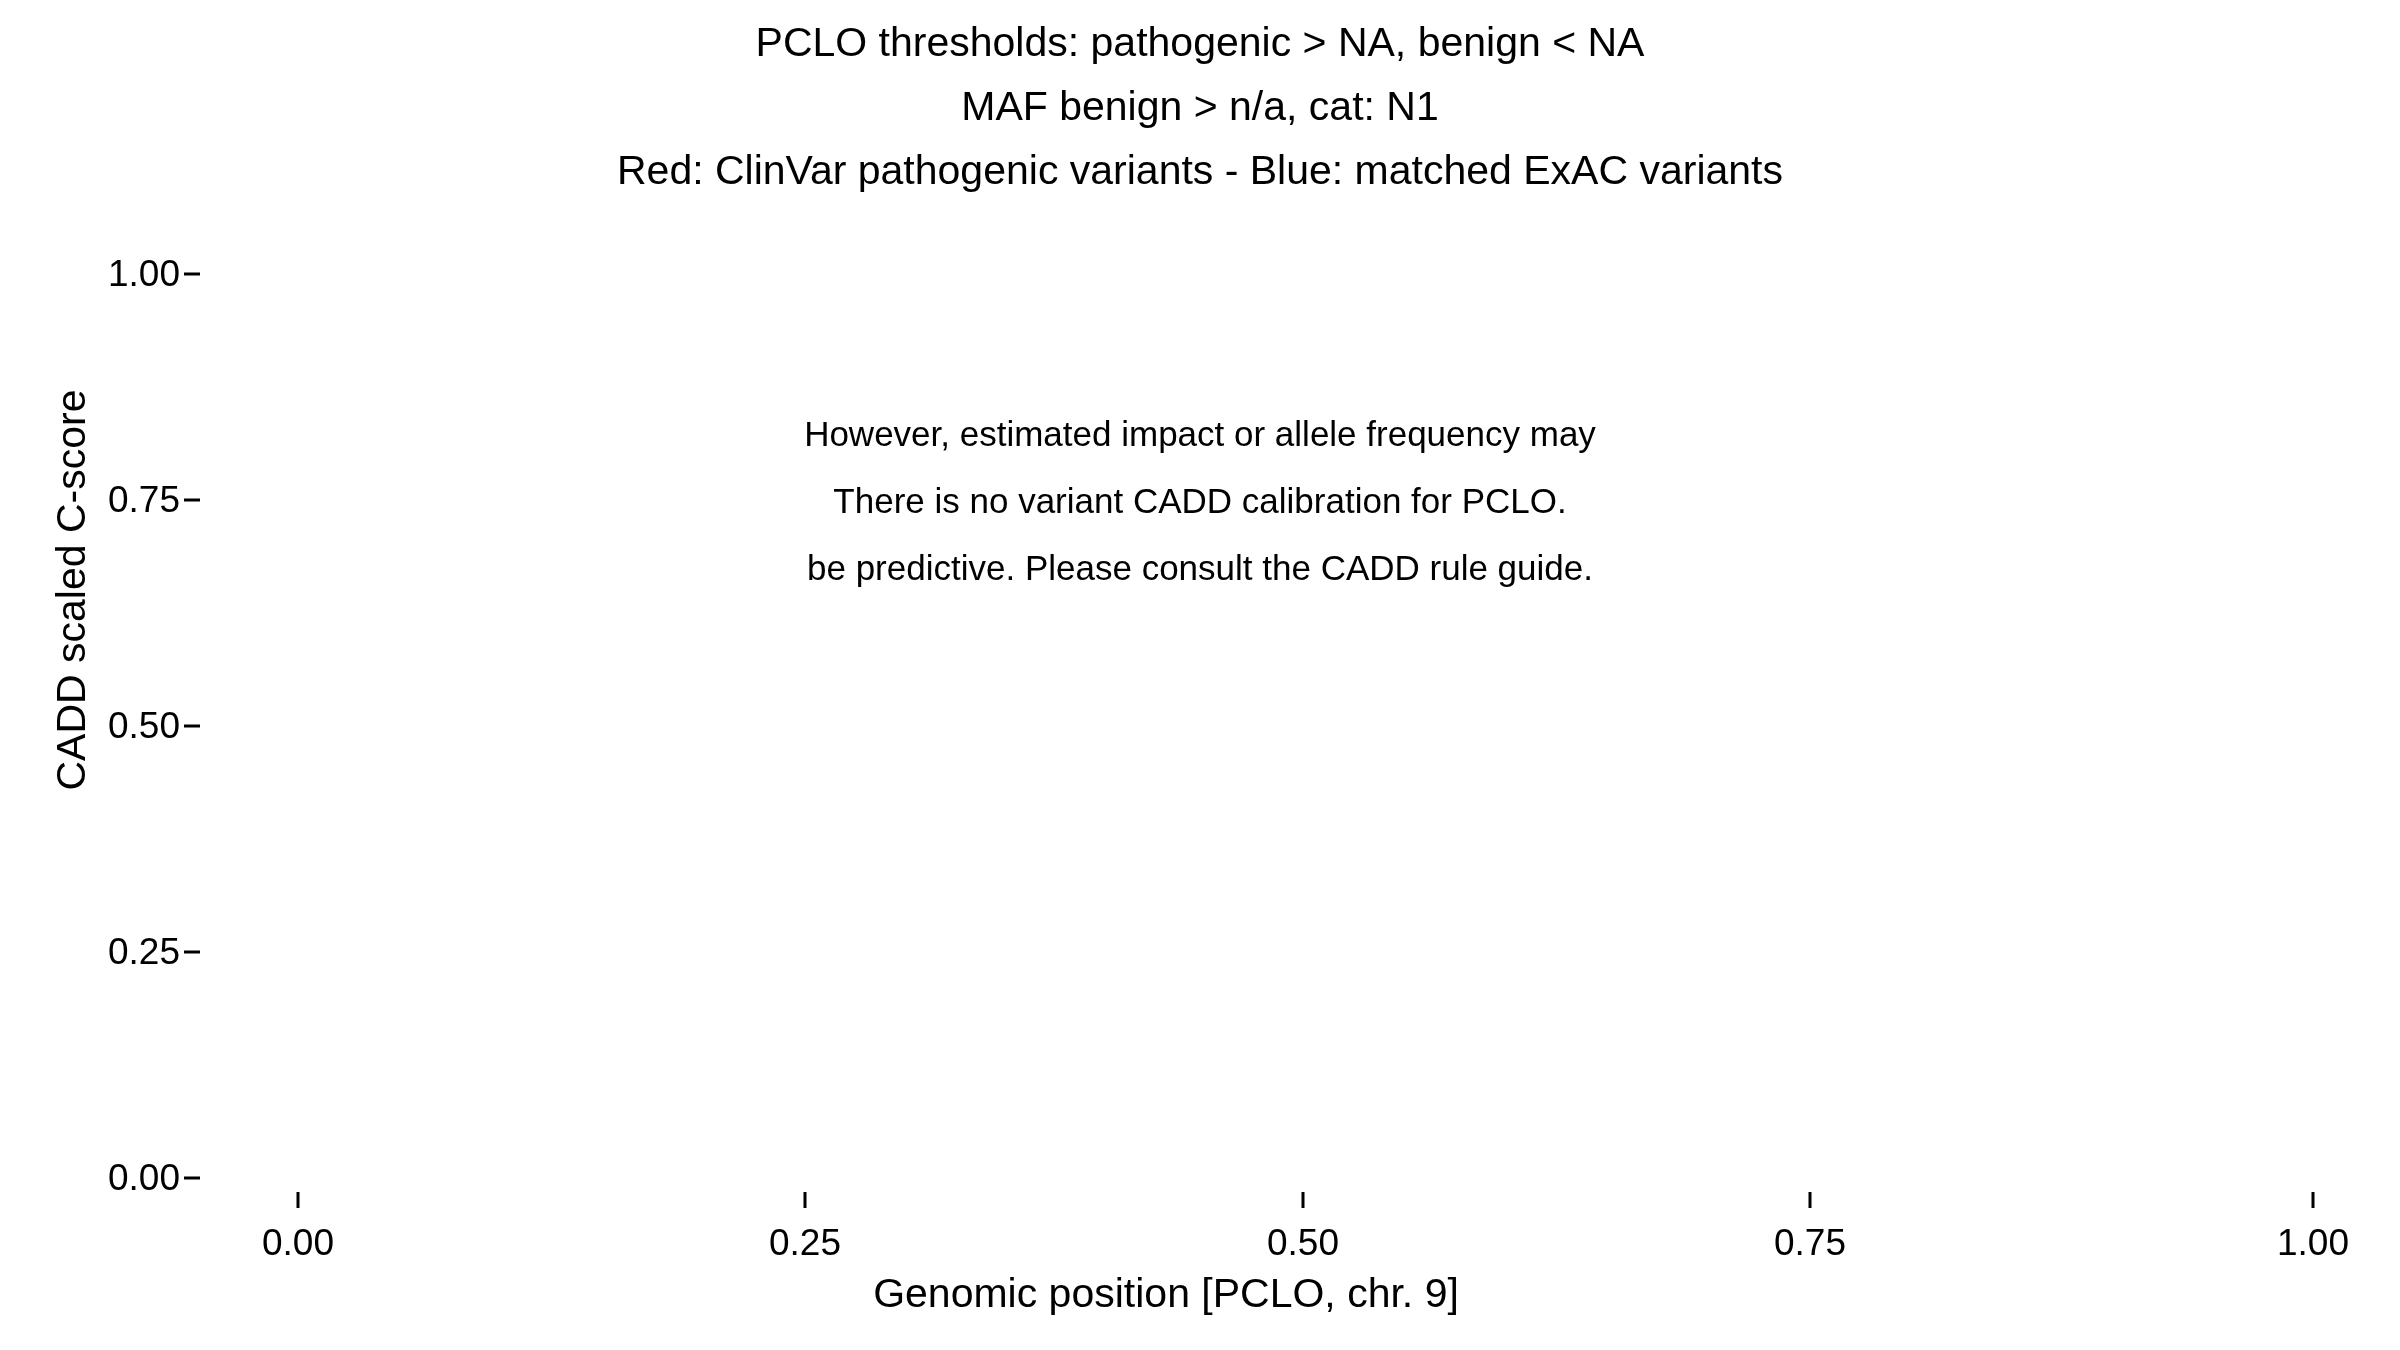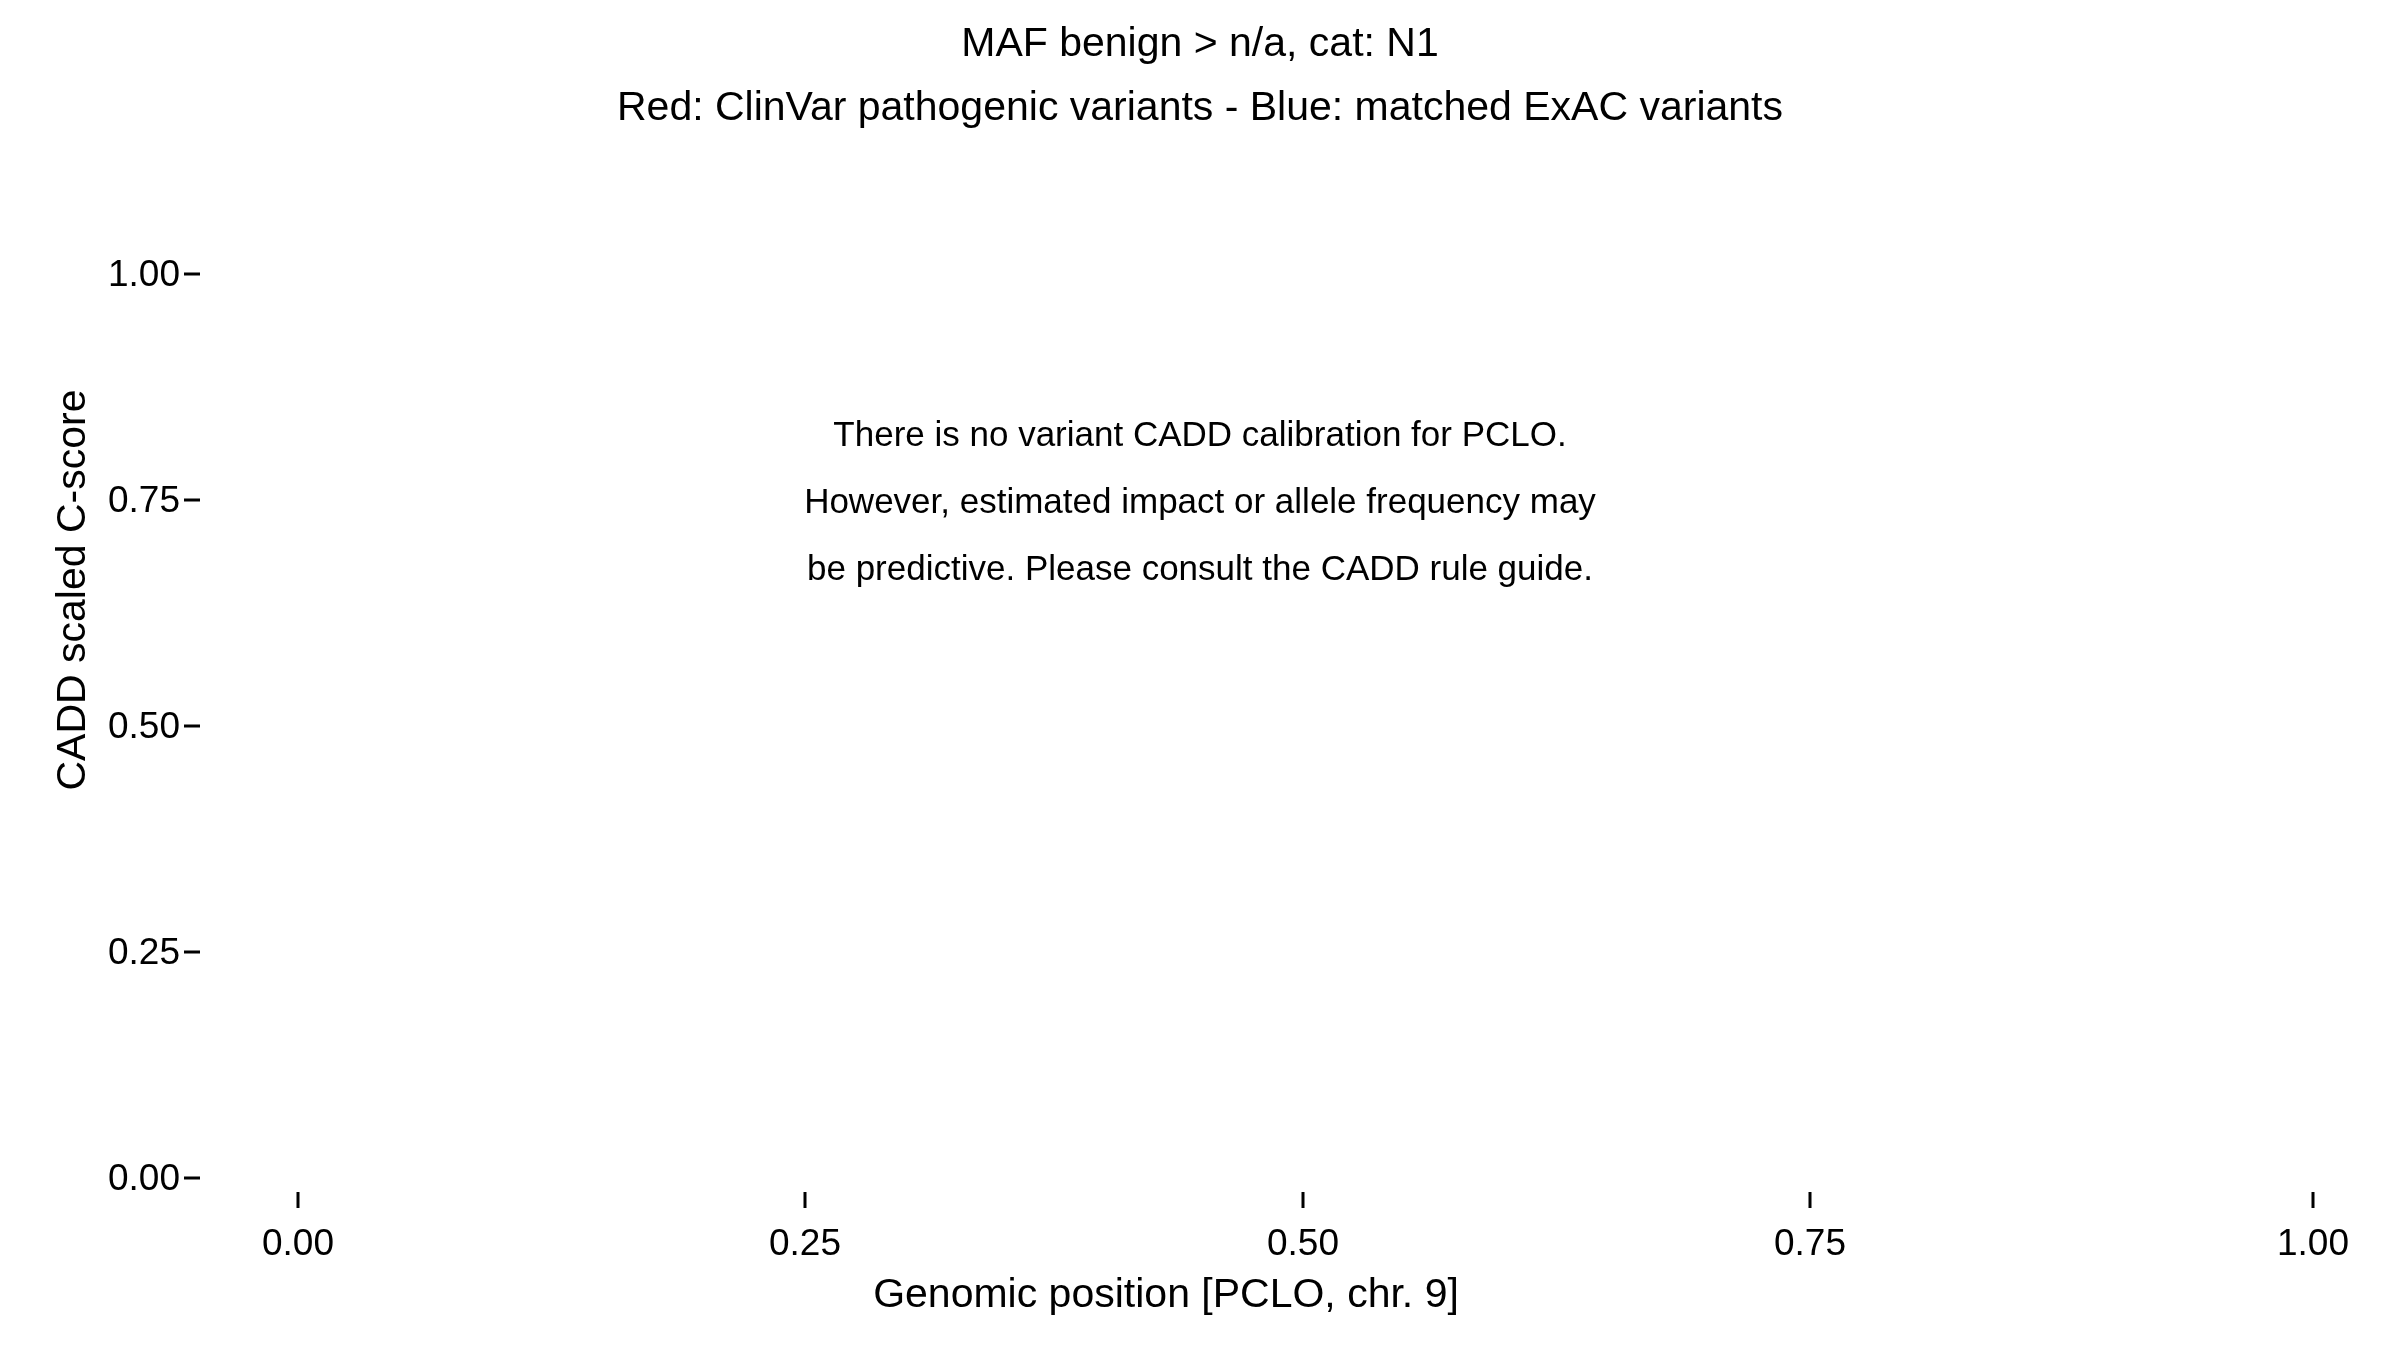--- a/index.html
+++ b/index.html
@@ -104,20 +104,21 @@
     line-height: 67px;
     white-space: pre;
   }
 </style>
 </head>
 <body>
 
 <div id="plot">
 
   <div class="title-block">
+    <div class="title-line">PCLO thresholds: pathogenic &gt; NA, benign &lt; NA</div>
     <div class="title-line">MAF benign &gt; n/a, cat: N1</div>
     <div class="title-line">Red: ClinVar pathogenic variants - Blue: matched ExAC variants</div>
   </div>
 
   <div class="ylab">CADD scaled C-score</div>
 
   <div class="ytick" style="top:274px;">1.00</div>
   <div class="ytick-mark" style="top:274px;"></div>
 
   <div class="ytick" style="top:500px;">0.75</div>
@@ -143,18 +144,18 @@
 
   <div class="xtick-mark" style="left:1810px;"></div>
   <div class="xtick" style="left:1810px;">0.75</div>
 
   <div class="xtick-mark" style="left:2313px;"></div>
   <div class="xtick" style="left:2313px;">1.00</div>
 
   <div class="xlab">Genomic position [PCLO, chr. 9]</div>
 
   <div class="annotation">
+    <div class="annot-line">However, estimated impact or allele frequency may</div>
     <div class="annot-line">There is no variant CADD calibration for PCLO.</div>
-    <div class="annot-line">However, estimated impact or allele frequency may</div>
     <div class="annot-line">be predictive. Please consult the CADD rule guide.</div>
   </div>
 
 </div>
 
 </body></html>

